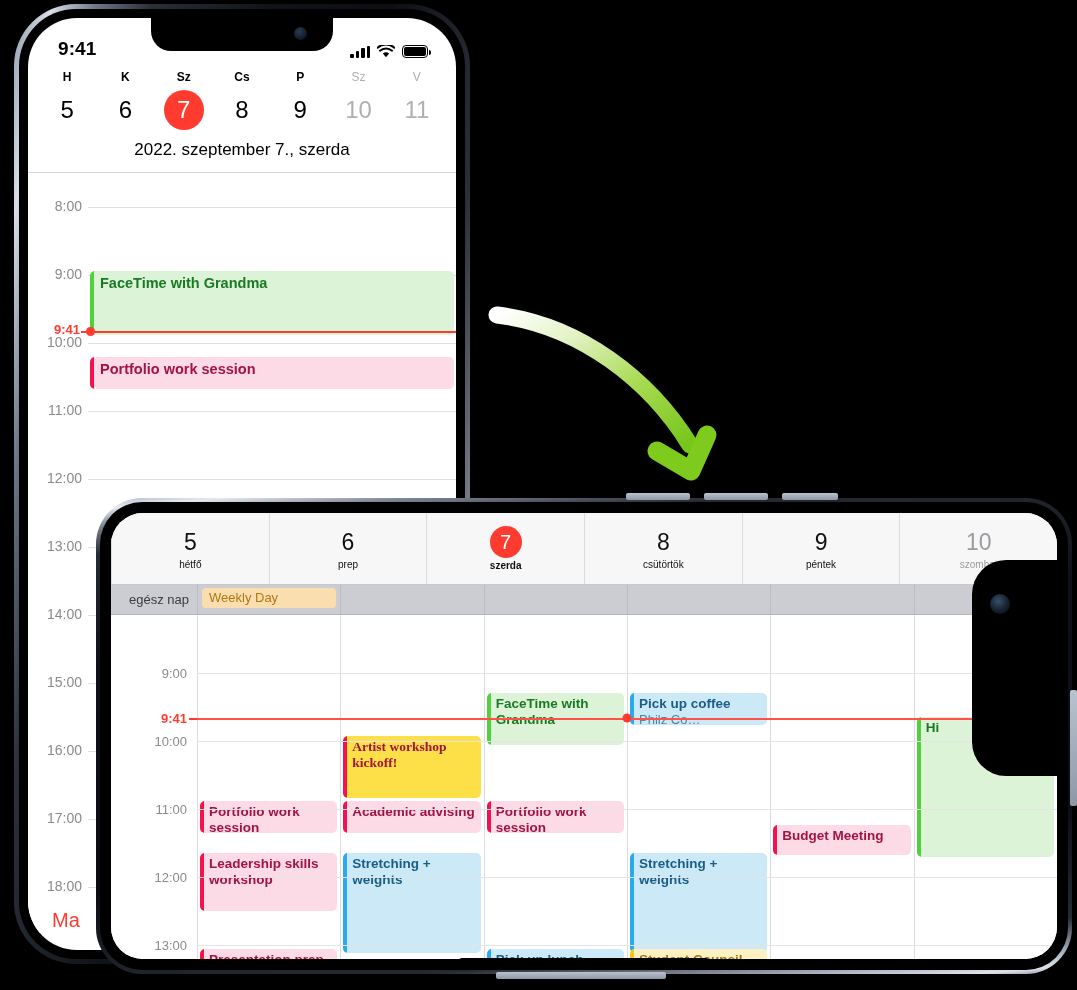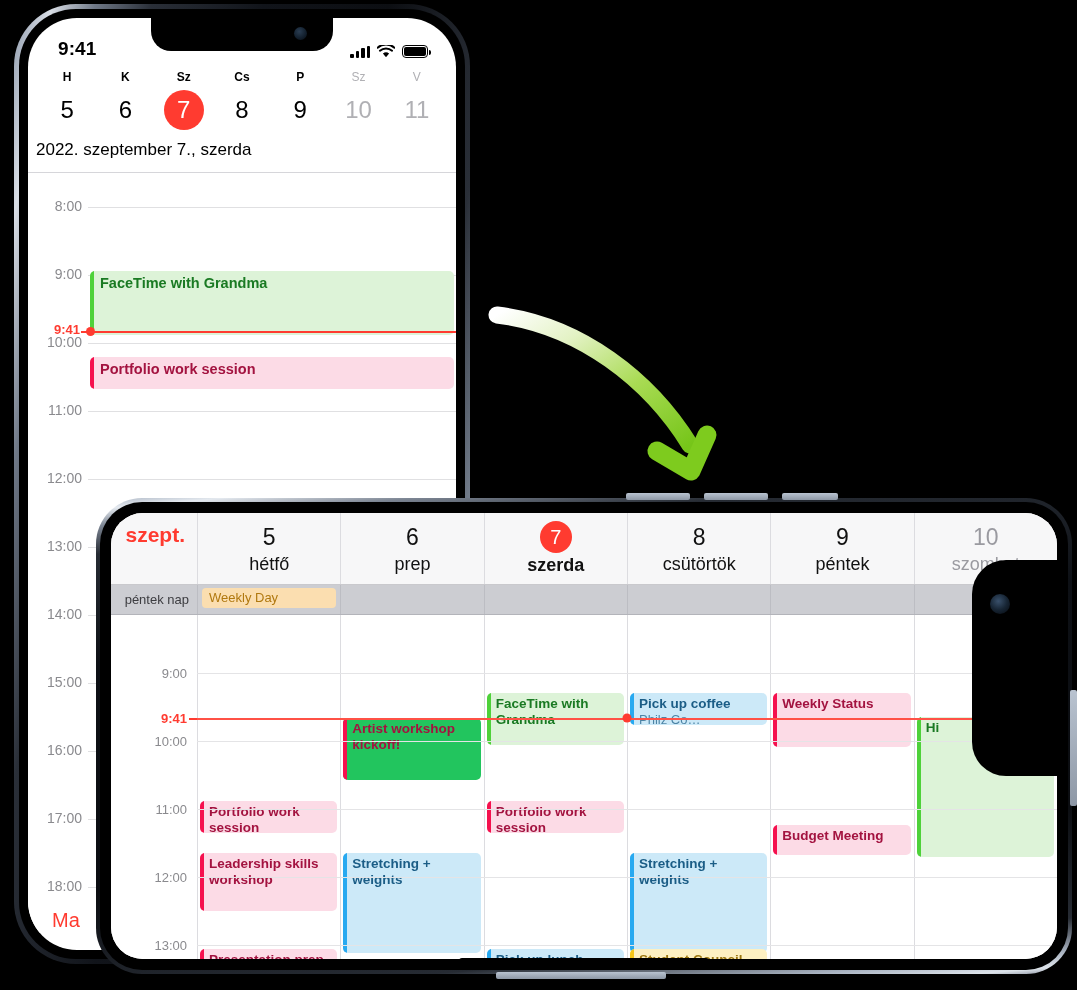--- a/index.html
+++ b/index.html
@@ -71,21 +71,21 @@
   .ico-plus::after{top:0; bottom:0; left:11.7px; width:2.6px;}
 
   .p-week { display:grid; grid-template-columns: repeat(7,1fr); padding: 6px 10px 0; }
   .p-wd { text-align:center; font-size:12px; font-weight:700; color:#000; padding-bottom:6px;}
   .p-wd.dim { color:#b0b0b4; font-weight:400;}
   .p-dates { display:grid; grid-template-columns: repeat(7,1fr); padding: 0 10px 2px;}
   .p-dt { text-align:center; font-size:24px; color:#000; height:40px; line-height:40px; }
   .p-dt.dim { color:#b0b0b4; }
   .p-dt.sel span { display:inline-block; width:40px; height:40px; line-height:40px; border-radius:50%;
                    background:#ff3b30; color:#fff; }
-  .p-subtitle { font-size:17px; color:#000; padding: 8px 8px 12px; }
+  .p-subtitle { text-align:center; font-size:17px; color:#000; padding: 8px 0 12px; }
   .p-hr { height:1px; background:#d6d6da; }
 
   .p-grid { position:relative; height: 760px; background:#fff; }
   .p-hour { position:absolute; left:0; right:0; height:1px; }
   .p-hour .ln { position:absolute; left:60px; right:0; top:0; height:1px; background:#e0e0e2;}
   .p-hour .lb { position:absolute; left:0; width:54px; text-align:right; top:-9px; font-size:14px; color:#8a8a8e;}
   .p-ev { position:absolute; border-radius:5px; overflow:hidden; padding-left:10px; }
   .p-ev .bar { position:absolute; left:0; top:0; bottom:0; width:4px; }
   .p-ev .t { font-size:14.5px; font-weight:600; padding-top:4px; }
   .p-now { position:absolute; left:0; right:0; height:1px; z-index:6;}
@@ -114,21 +114,21 @@
   .pad-home { position:absolute; left:50%; transform:translateX(-50%); bottom:6px; width:250px; height:6px;
               background:#000; border-radius:4px; z-index:36;}
 
   .pad-head { display:flex; height:72px; background:#f7f7f8; border-bottom:1px solid #c9c9cd;}
   .pad-head .gut { width:86px; display:flex; align-items:flex-start; justify-content:flex-end;
                    padding: 10px 12px 0 0; color:#ff3b30; font-size:21px; font-weight:700; }
   .pad-col-h { flex:1; border-left:1px solid #dcdce0; display:flex; flex-direction:column;
                align-items:center; justify-content:center; gap:2px;}
   .pad-col-h .num { font-size:23px; color:#111; line-height:30px;}
   .pad-col-h.today .num { width:32px; height:32px; line-height:32px; border-radius:50%; background:#ff3b30; color:#fff; font-size:20px; text-align:center;}
-  .pad-col-h .nm { font-size:18px; color:#111; }
+  .pad-col-h .nm { font-size:10px; color:#111; }
   .pad-col-h.today .nm { font-weight:700; }
   .pad-col-h.dim .num, .pad-col-h.dim .nm { color:#9a9aa0; }
 
   .pad-allday { display:flex; height:30px; background:#cccdd2; border-bottom:1px solid #b3b4ba; }
   .pad-allday .gut { width:86px; display:flex; align-items:center; justify-content:flex-end;
                      padding-right:8px; font-size:13px; color:#3c3c40;}
   .ad-col { flex:1; border-left:1px solid #bcbdc3; padding:3px 4px; }
   .ad-ev { height:20px; border-radius:4px; font-size:13px; line-height:20px; padding:0 7px; overflow:hidden; white-space:nowrap;}
 
   .pad-body { position:relative; height: 344px; background:#fff; display:flex; }
@@ -286,21 +286,20 @@
     <div class="pad-btn" style="left:530px;top:-5px;width:64px;height:7px;"></div>
     <div class="pad-btn" style="left:608px;top:-5px;width:64px;height:7px;"></div>
     <div class="pad-btn" style="left:686px;top:-5px;width:56px;height:7px;"></div>
     <div class="pad-btn" style="right:-5px;top:192px;width:7px;height:116px;"></div>
     <div class="pad-btn" style="left:400px;bottom:-5px;width:170px;height:7px;"></div>
 
     <div id="pad-inner">
       <div id="pad-screen">
 
         <div class="pad-head">
-          <div class="gut">szept.</div>
           <div id="pad-head-cols" style="display:flex;flex:1;">
               <div class="pad-col-h">
                 <div class="num">5</div>
                 <div class="nm">hétfő</div>
               </div>
               <div class="pad-col-h">
                 <div class="num">6</div>
                 <div class="nm">prep</div>
               </div>
               <div class="pad-col-h today">
@@ -316,21 +315,21 @@
                 <div class="nm">péntek</div>
               </div>
               <div class="pad-col-h dim">
                 <div class="num">10</div>
                 <div class="nm">szombat</div>
               </div>
             </div>
         </div>
 
         <div class="pad-allday">
-          <div class="gut">péntek nap</div>
+          <div class="gut">egész nap</div>
           <div id="pad-allday-cols" style="display:flex;flex:1;">
               <div class="ad-col">
                 <div class="ad-ev" style="background: rgb(251, 222, 176); color: rgb(176, 120, 15);">Weekly Day</div>
               </div>
               <div class="ad-col"></div>
               <div class="ad-col"></div>
               <div class="ad-col"></div>
               <div class="ad-col"></div>
               <div class="ad-col"></div>
             </div>
@@ -355,23 +354,27 @@
                 <div class="pad-ev" style="top: 238px; height: 58px; background: rgb(252, 219, 230); color: rgb(163, 19, 64);">
                   <span class="bar" style="background:#f5114e"></span>
                   <div class="t">Leadership skills workshop</div>
                 </div>
                 <div class="pad-ev" style="top: 334px; height: 30px; background: rgb(252, 219, 230); color: rgb(163, 19, 64);">
                   <span class="bar" style="background:#f5114e"></span>
                   <div class="t">Presentation prep</div>
                 </div>
               </div>
               <div class="pad-col">
-                <div class="pad-ev" style="top: 103px; height: 62px; background: #22c55e; color: rgb(163, 19, 64);">
+                <div class="pad-ev" style="top: 121px; height: 62px; background: #fde047; color: rgb(163, 19, 64); font-family: Liberation Serif, serif;">
                   <span class="bar" style="background:#f5114e"></span>
                   <div class="t">Artist workshop kickoff!</div>
+                </div>
+                <div class="pad-ev" style="top: 186px; height: 32px; background: rgb(252, 219, 230); color: rgb(163, 19, 64);">
+                  <span class="bar" style="background:#f5114e"></span>
+                  <div class="t">Academic advising</div>
                 </div>
                 <div class="pad-ev" style="top: 238px; height: 100px; background: rgb(204, 233, 248); color: rgb(27, 93, 134);">
                   <span class="bar" style="background:#28a9f0"></span>
                   <div class="t">Stretching + weights</div>
                 </div>
               </div>
               <div class="pad-col">
                 <div class="pad-ev" style="top: 78px; height: 52px; background: rgb(221, 243, 216); color: rgb(26, 122, 35);">
                   <span class="bar" style="background:#4ed13a"></span>
                   <div class="t">FaceTime with Grandma</div>
@@ -393,24 +396,20 @@
                 <div class="pad-ev" style="top: 238px; height: 100px; background: rgb(204, 233, 248); color: rgb(27, 93, 134);">
                   <span class="bar" style="background:#28a9f0"></span>
                   <div class="t">Stretching + weights</div>
                 </div>
                 <div class="pad-ev" style="top: 334px; height: 26px; background: rgb(253, 240, 194); color: rgb(156, 119, 16);">
                   <span class="bar" style="background:#f5c518"></span>
                   <div class="t">Student Council meeti…</div>
                 </div>
               </div>
               <div class="pad-col">
-                <div class="pad-ev" style="top: 78px; height: 54px; background: rgb(252, 219, 230); color: rgb(163, 19, 64);">
-                  <span class="bar" style="background:#f5114e"></span>
-                  <div class="t">Weekly Status</div>
-                </div>
                 <div class="pad-ev" style="top: 210px; height: 30px; background: rgb(252, 219, 230); color: rgb(163, 19, 64);">
                   <span class="bar" style="background:#f5114e"></span>
                   <div class="t">Budget Meeting</div>
                 </div>
               </div>
               <div class="pad-col">
                 <div class="pad-ev" style="top: 102px; height: 140px; background: rgb(221, 243, 216); color: rgb(26, 122, 35);">
                   <span class="bar" style="background:#4ed13a"></span>
                   <div class="t">Hi</div>
                 </div>

